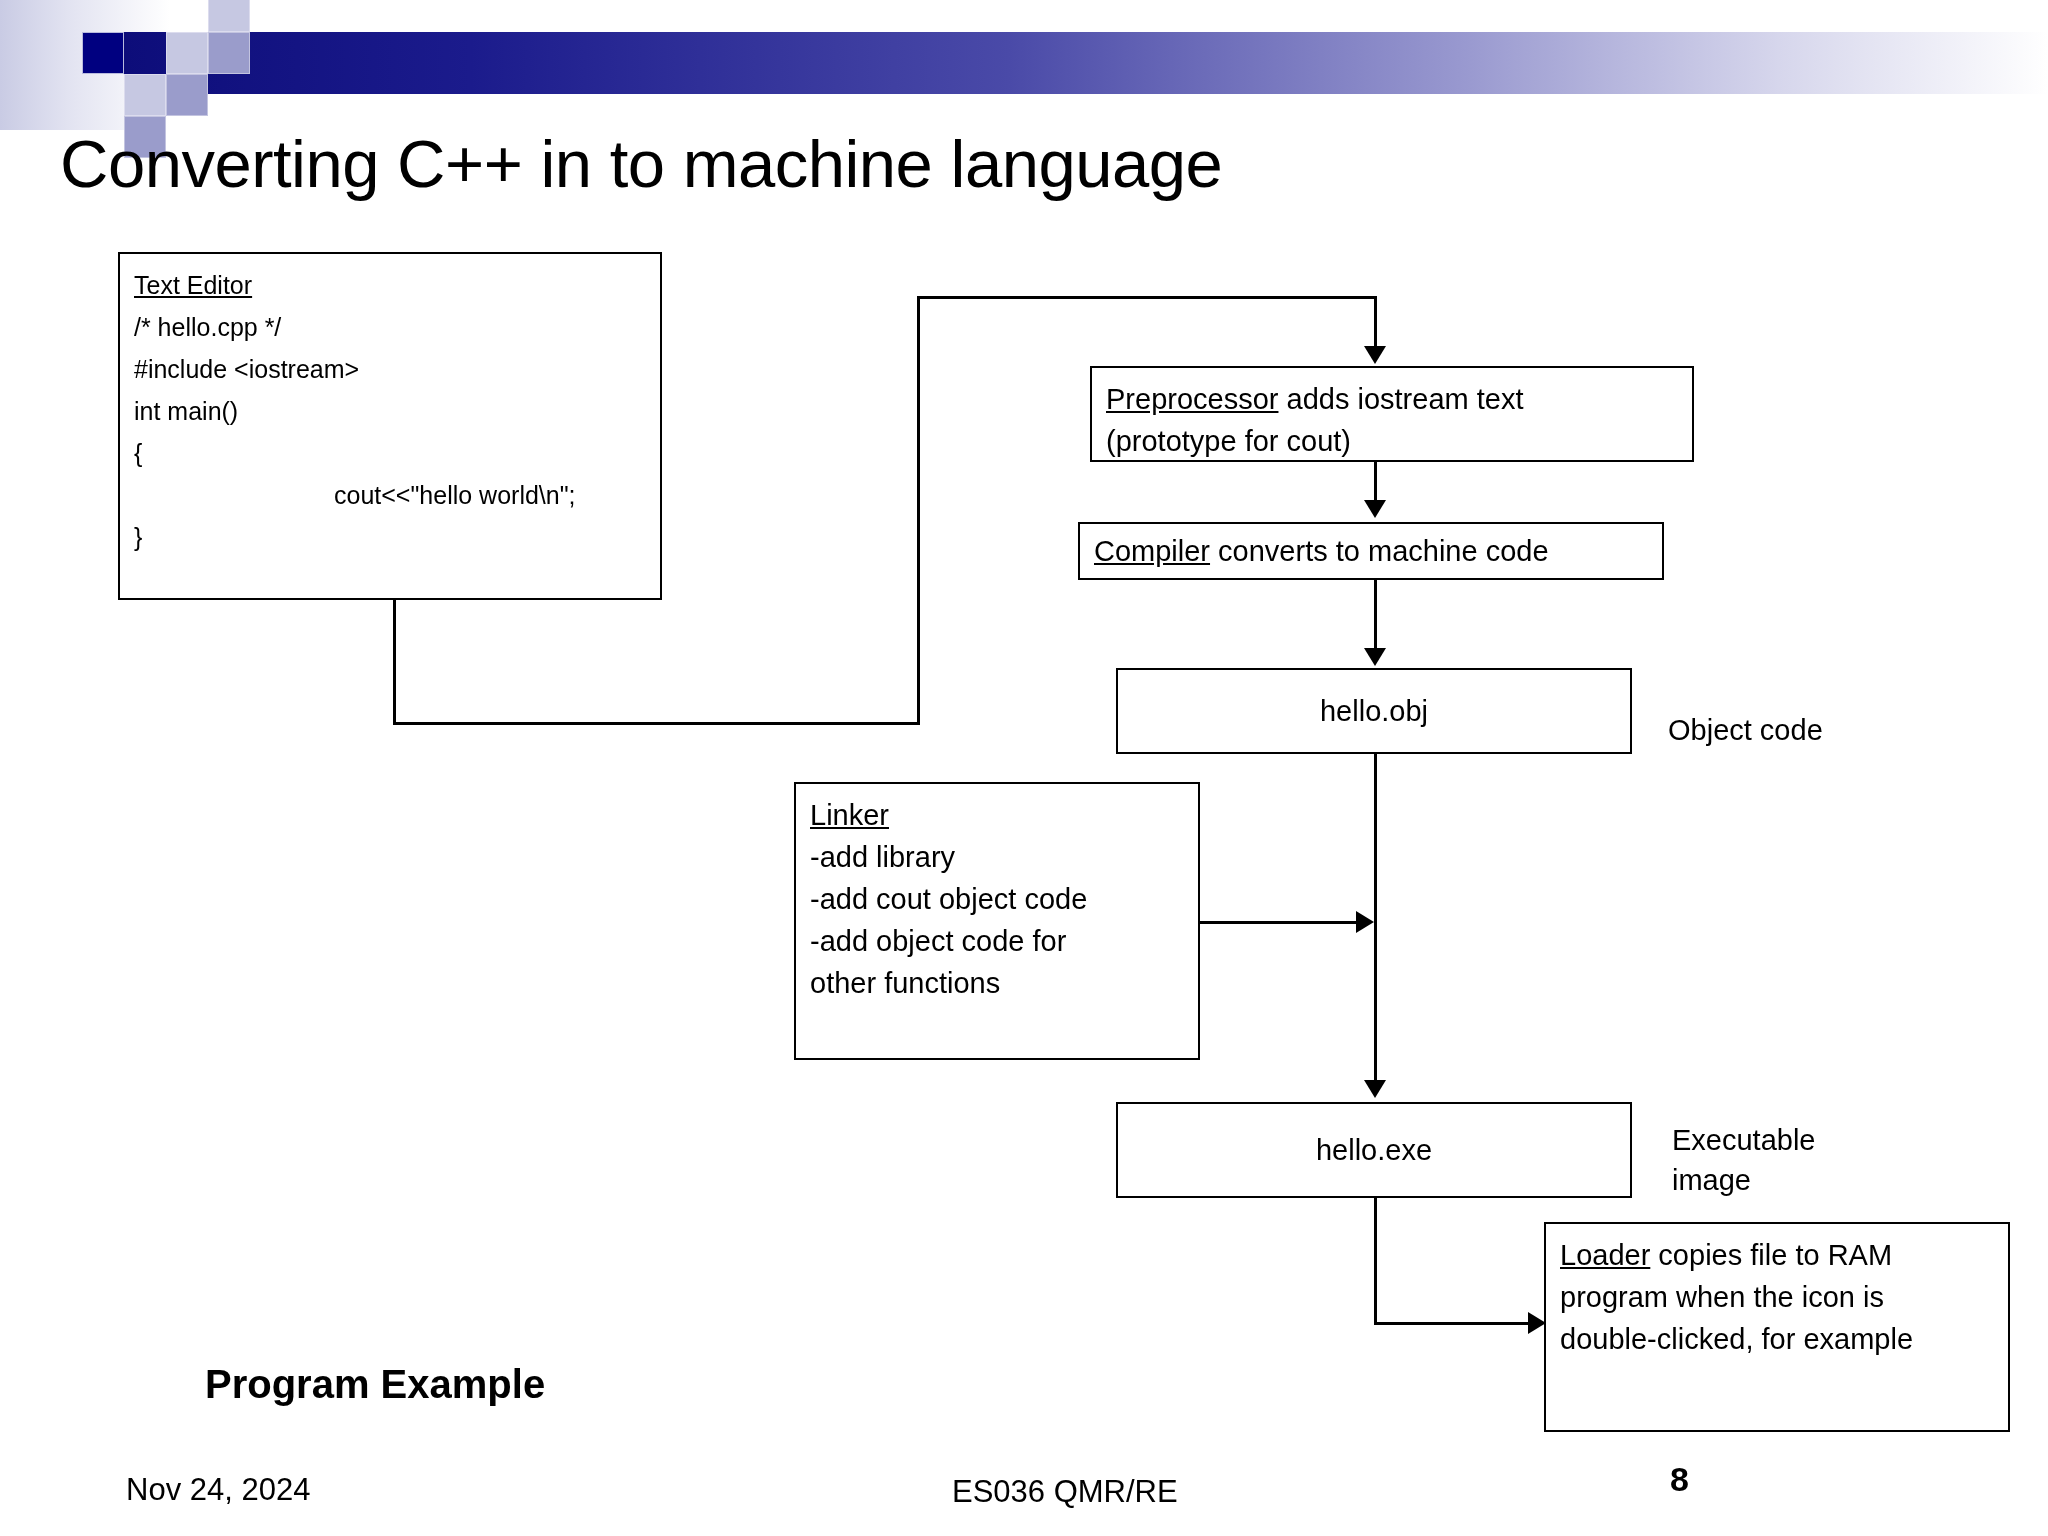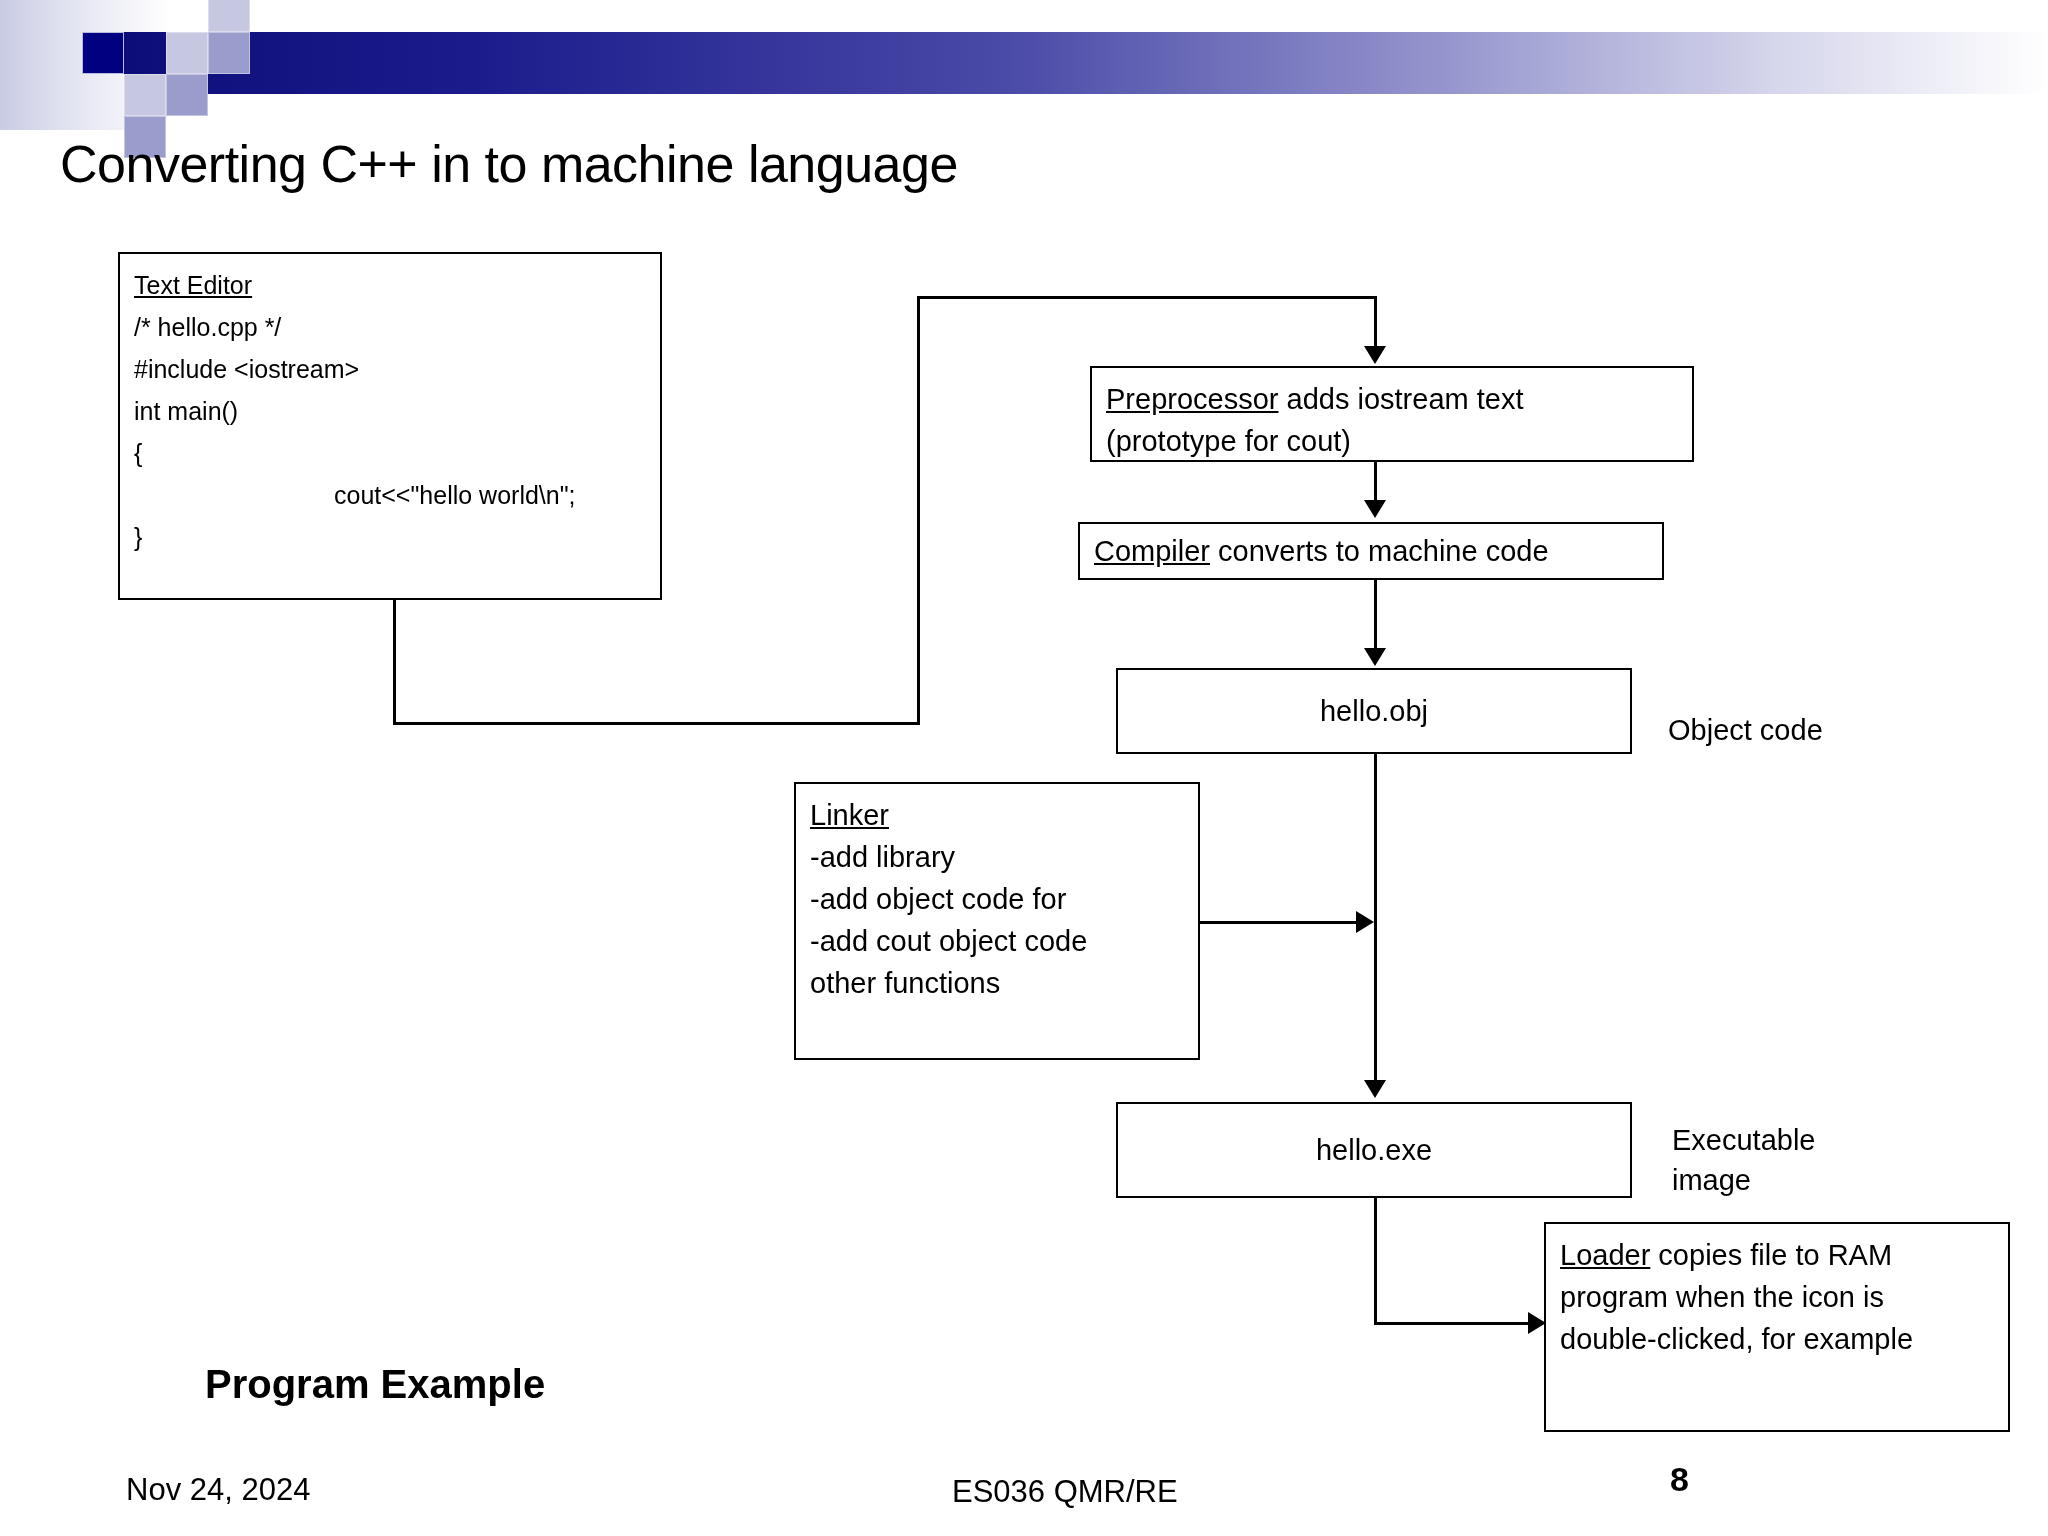--- a/index.html
+++ b/index.html
@@ -44,21 +44,21 @@
   .sq-dark   { background: #000080; border: 1px solid #b9bbdd; }
   .sq-light  { background: #c6c8e2; border: 1px solid #dcdcee; }
   .sq-mid    { background: #9a9ccb; border: 1px solid #c3c4e0; }
 
   
   #slide-title {
     position: absolute;
     left: 60px;
     top: 118px;
     width: 1900px;
-    font-size: 52px;
+    font-size: 67px;
     line-height: 92px;
     font-weight: 400;
     letter-spacing: -0.5px;
     white-space: nowrap;
   }
 
   
   .box {
     position: absolute;
     box-sizing: border-box;
@@ -172,22 +172,22 @@
 </div>
 
 <div class="box box-center" style="left:1116px; top:668px; width:516px; height:86px;">
   <span>hello.obj</span>
 </div>
 <div class="label-free" style="left:1668px; top:710px;">Object code</div>
 
 <div class="box box-pad" style="left:794px; top:782px; width:406px; height:278px;">
   <div class="u">Linker</div>
   <div>-add library</div>
+  <div>-add cout object code</div>
   <div>-add object code for</div>
-  <div>-add cout object code</div>
   <div>other functions</div>
 </div>
 
 <div class="box box-center" style="left:1116px; top:1102px; width:516px; height:96px;">
   <span>hello.exe</span>
 </div>
 <div class="label-free" style="left:1672px; top:1120px;">Executable
 image</div>
 
 <div class="box box-pad" style="left:1544px; top:1222px; width:466px; height:210px;">

